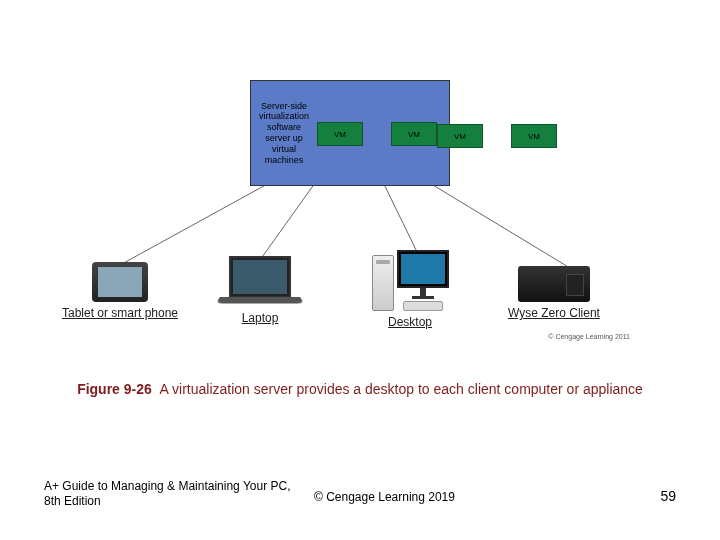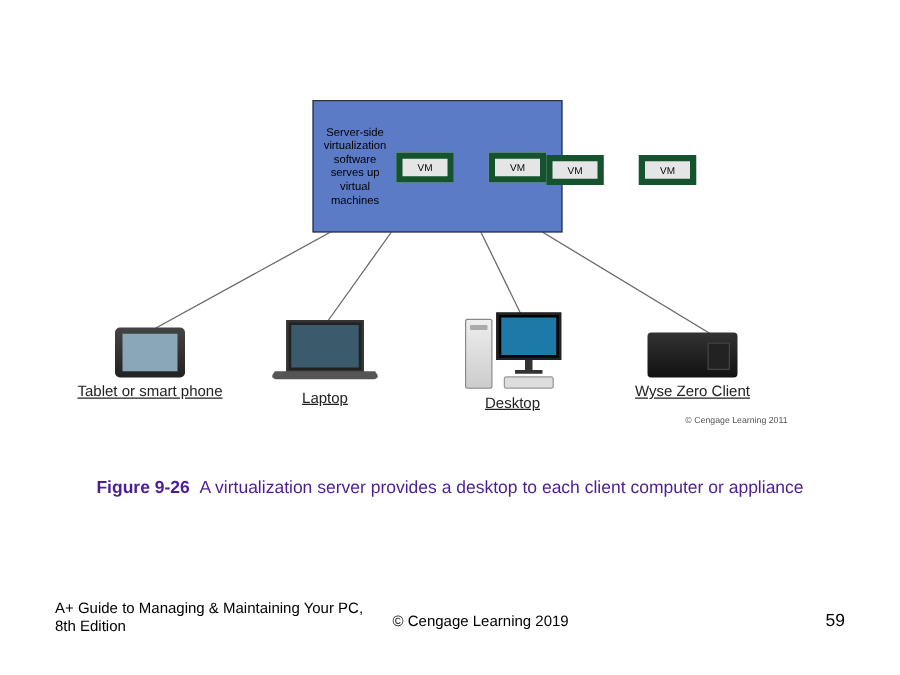--- a/index.html
+++ b/index.html
@@ -38,22 +38,22 @@
     line-height: 1.2;
   }
   .vm-row {
     display: flex;
     gap: 28px;
     margin-top: 2px;
   }
   .vm-box {
     width: 46px;
     height: 24px;
-    background: #e5e5e5;
-    border: 5px solid #14532d;
+    background: #15803d;
+    border: 1px solid #14532d;
     font-size: 8px;
     display: flex;
     align-items: center;
     justify-content: center;
     color: #000;
   }
   .vm-row + .vm-row { margin-top: 6px; }
   svg.lines {
     position: absolute;
     left: 0; top: 0;
@@ -149,21 +149,21 @@
     width:16px; height:20px; background:#222; border:1px solid #444;
   }
 
   .caption {
     position: absolute;
     left: 0; right: 0;
     top: 380px;
     text-align: center;
     font-size: 14px;
     font-family: Arial, sans-serif;
-    color: #4c1d95;
+    color: #7f1d1d;
     line-height: 1.4;
   }
   .caption b { font-weight: bold; }
 
   .footer {
     position: absolute;
     left: 44px;
     right: 44px;
     bottom: 30px;
     font-size: 12px;
@@ -197,21 +197,21 @@
   <svg class="lines">
     <line x1="192" y1="96" x2="30" y2="185" stroke="#666" stroke-width="1"></line>
     <line x1="230" y1="96" x2="170" y2="180" stroke="#666" stroke-width="1"></line>
     <line x1="290" y1="96" x2="330" y2="178" stroke="#666" stroke-width="1"></line>
     <line x1="328" y1="96" x2="480" y2="188" stroke="#666" stroke-width="1"></line>
   </svg>
 
   <div class="server-box">
     <div class="server-title">
       <span>Server-side virtualization software</span><br>
-      <span>serves up virtual machines</span>
+      <span>server up virtual machines</span>
     </div>
     <div class="vm-row">
       <div class="vm-box">VM</div>
       <div class="vm-box">VM</div>
     </div>
     <div class="vm-row">
       <div class="vm-box">VM</div>
       <div class="vm-box">VM</div>
     </div>
   </div>

